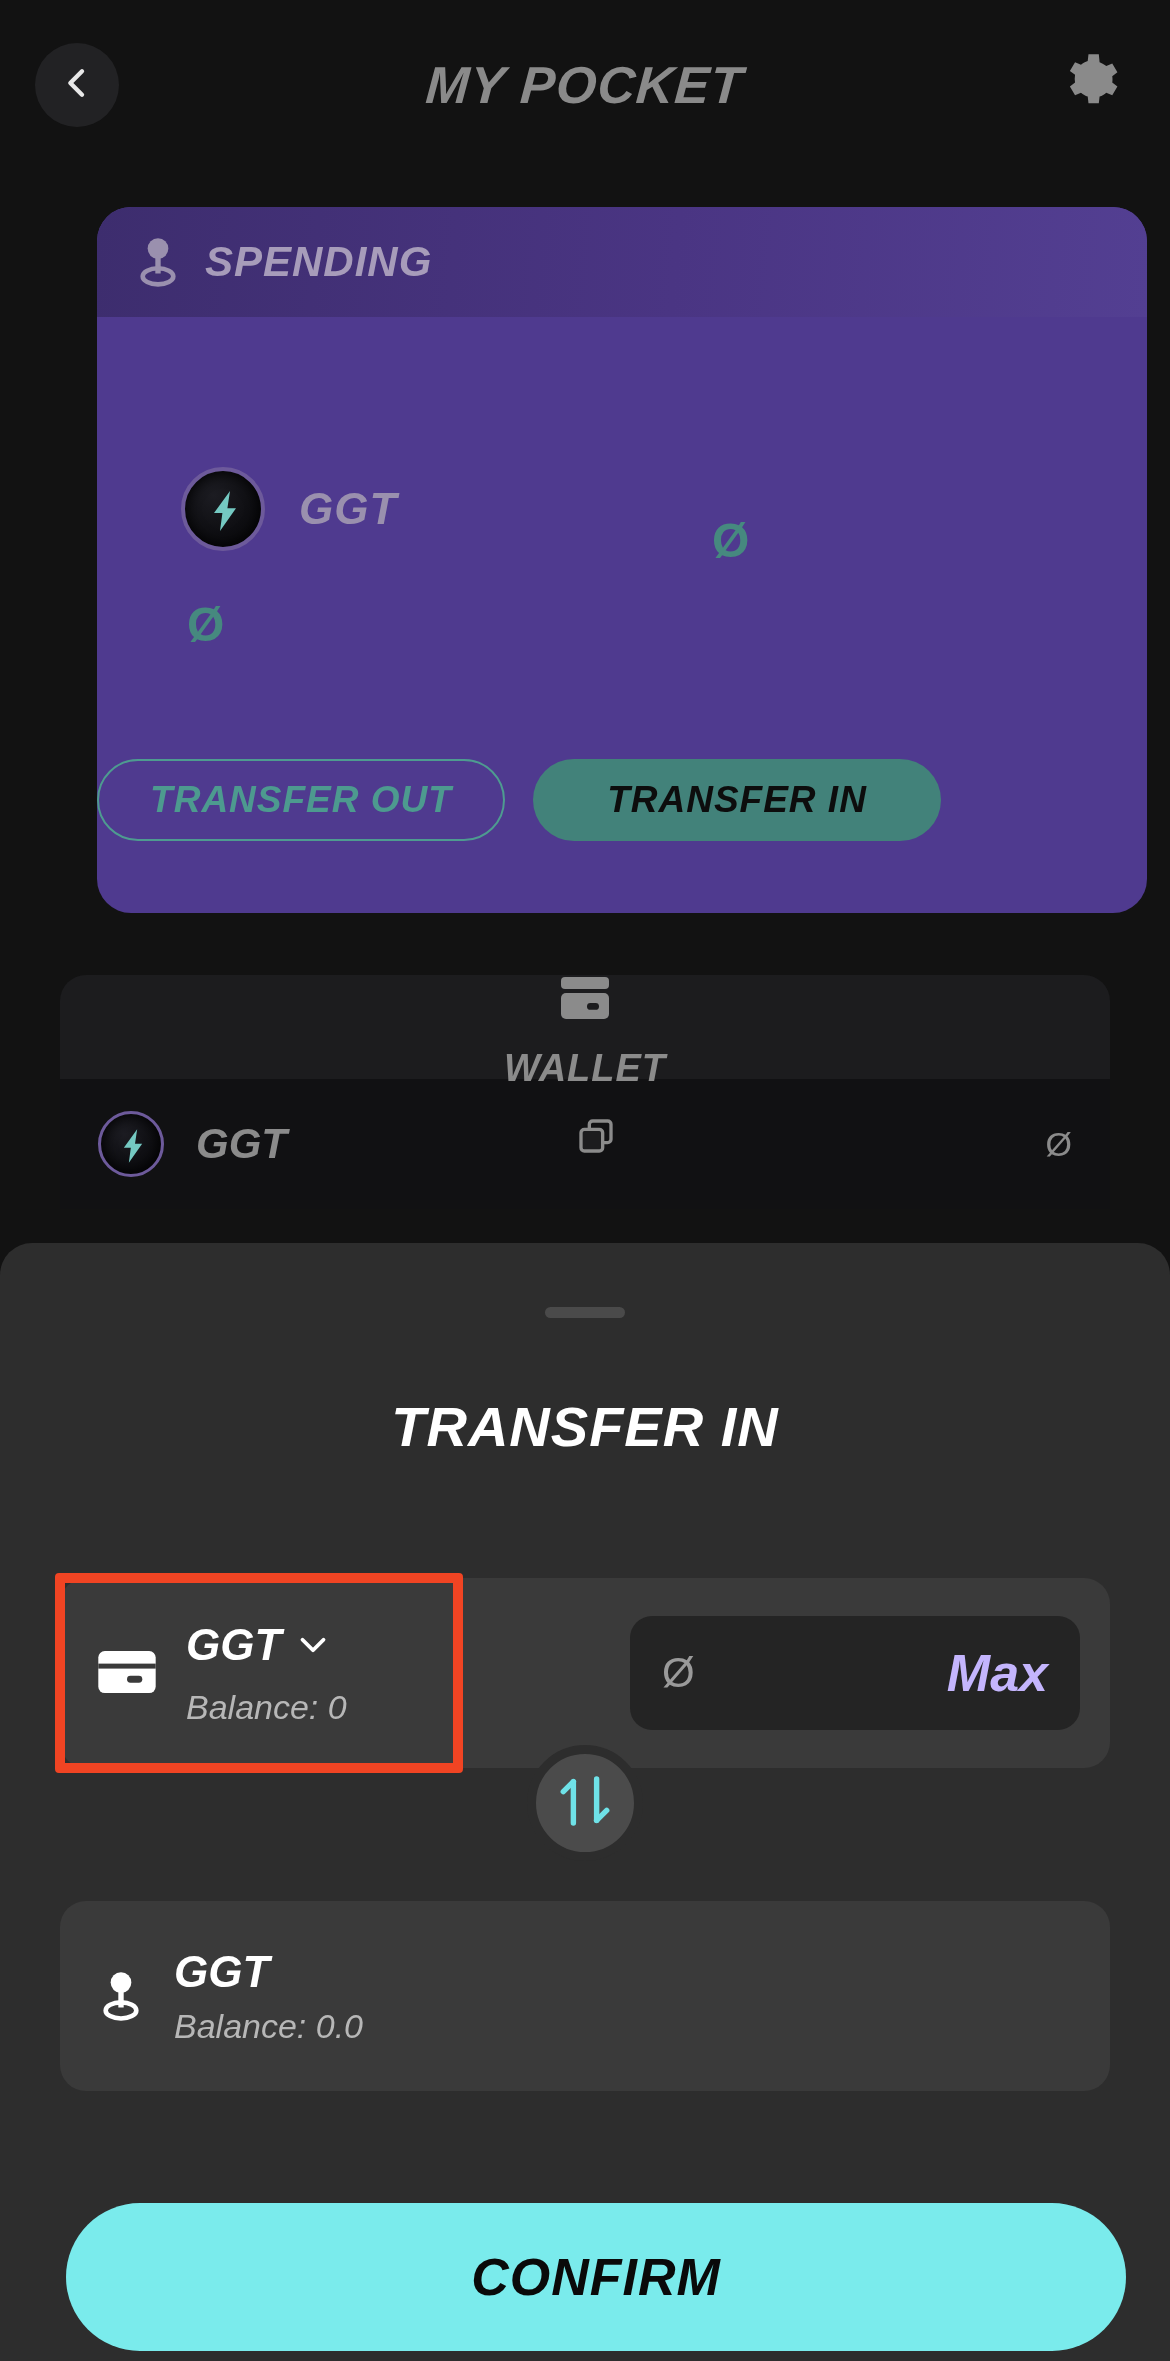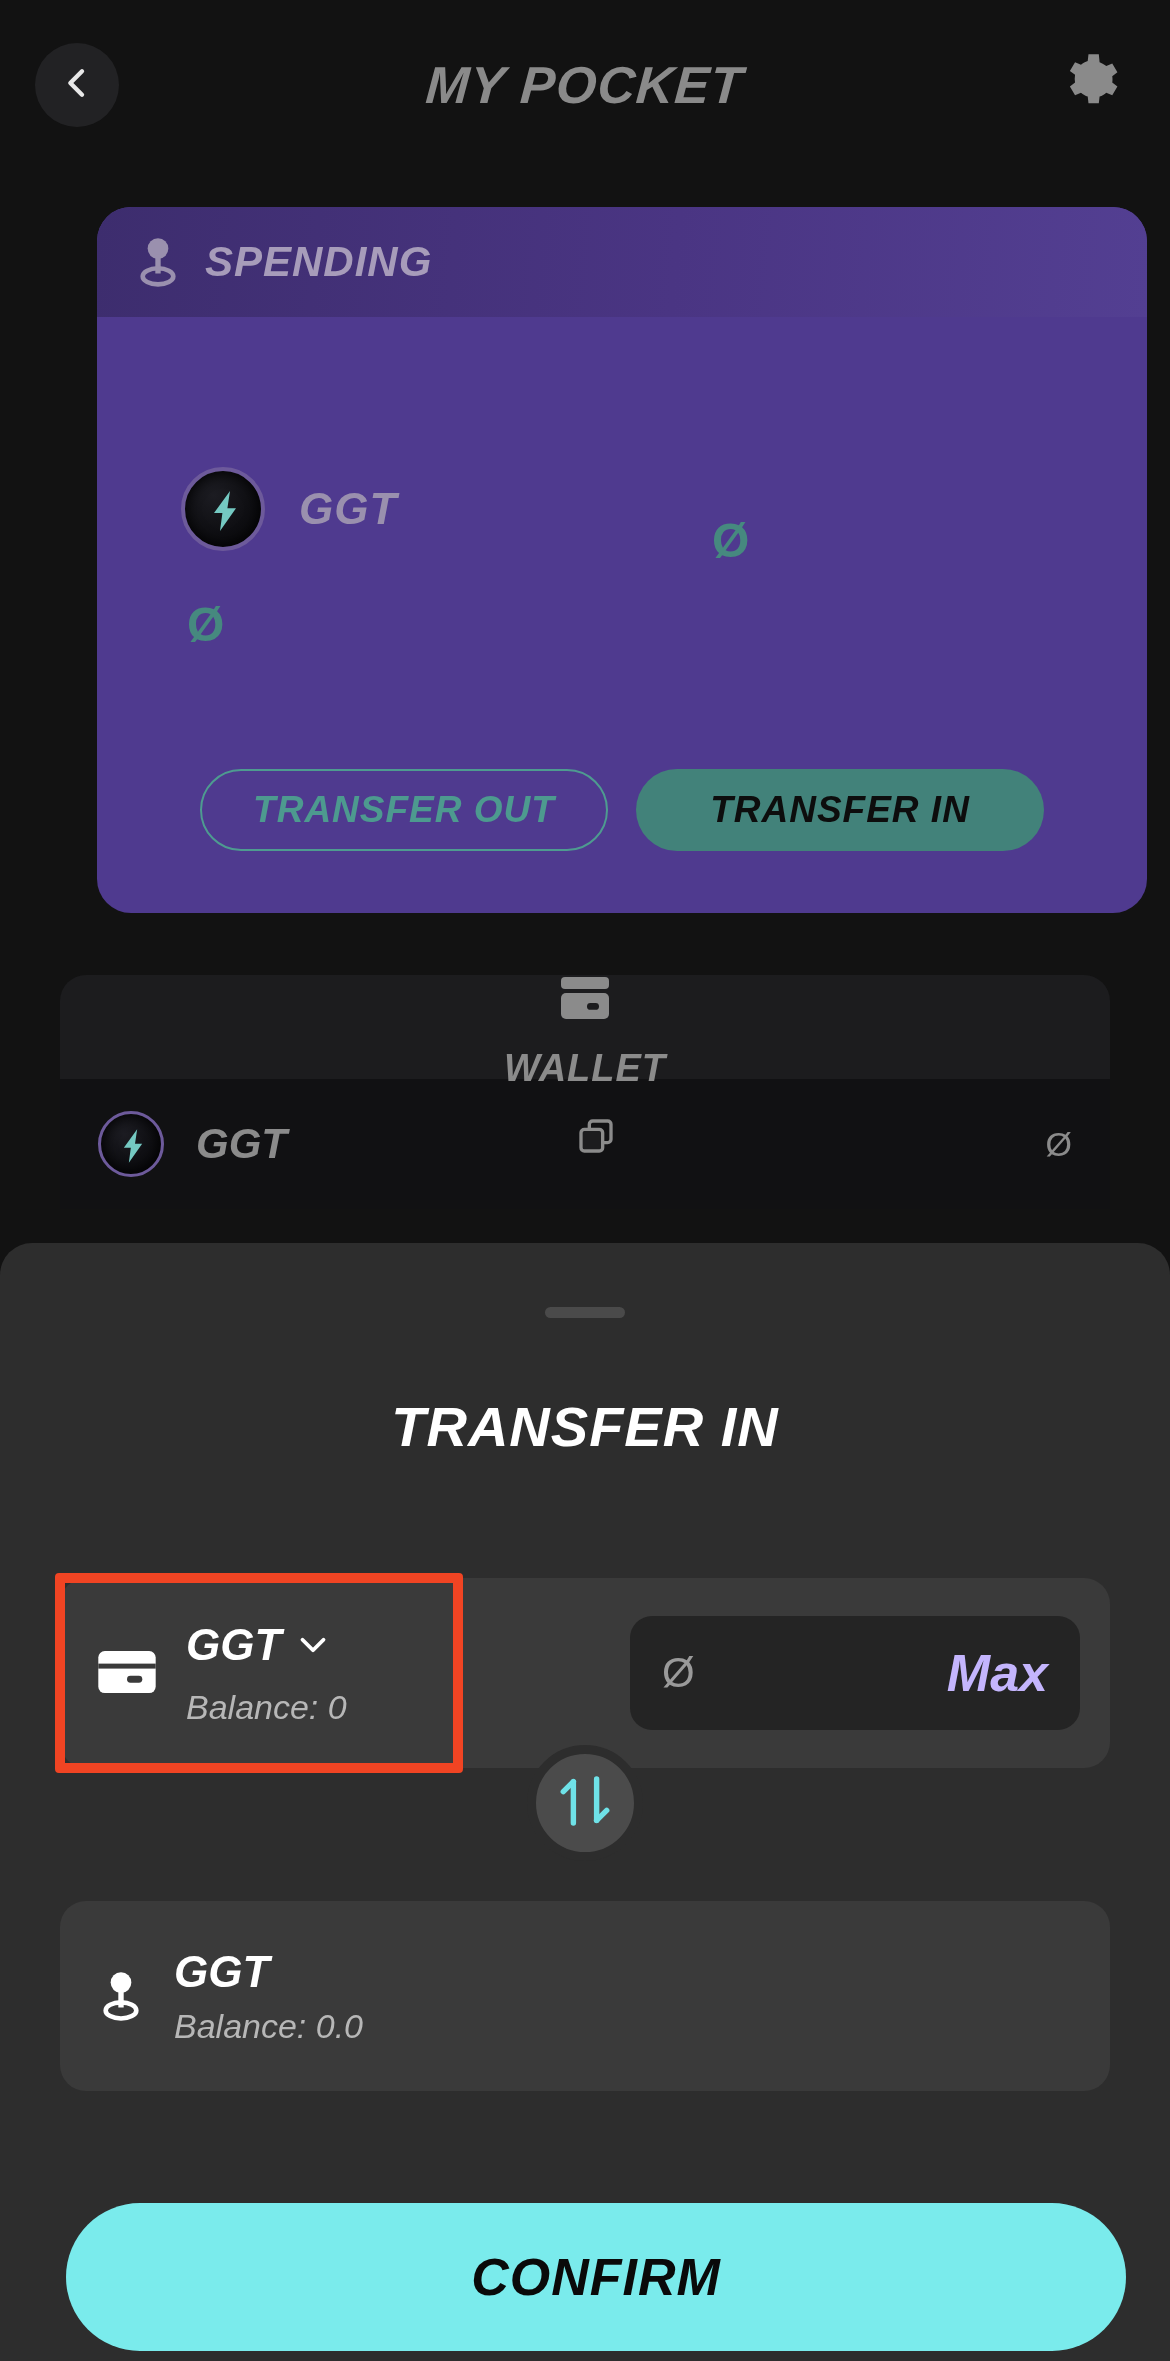--- a/index.html
+++ b/index.html
@@ -73,22 +73,22 @@
   .coin.gmt svg { position: absolute; inset: 14px; width: 52px; height: 52px; }
   .token-name {
     font-size: 44px; font-weight: bold; font-style: italic;
     color: #9a90ae; letter-spacing: 1px;
   }
   .token-bal {
     margin-top: 46px; font-size: 48px; font-weight: bold;
     color: #46897f; padding-left: 6px;
   }
   .btn-row {
-    position: absolute; bottom: 62px; left: 0; width: 100%;
-    display: flex; justify-content: center; gap: 28px;
+    position: absolute; bottom: 72px; left: 0; width: 100%;
+    display: flex; gap: 28px;
   }
   .btn-out {
     width: 408px; height: 82px; border-radius: 41px;
     border: 2px solid #4e9b90; background: transparent;
     display: flex; align-items: center; justify-content: center;
     font-size: 37px; font-weight: bold; font-style: italic;
     color: #4d9a8f; letter-spacing: 1px;
   }
   .btn-in {
     width: 408px; height: 82px; border-radius: 41px;

